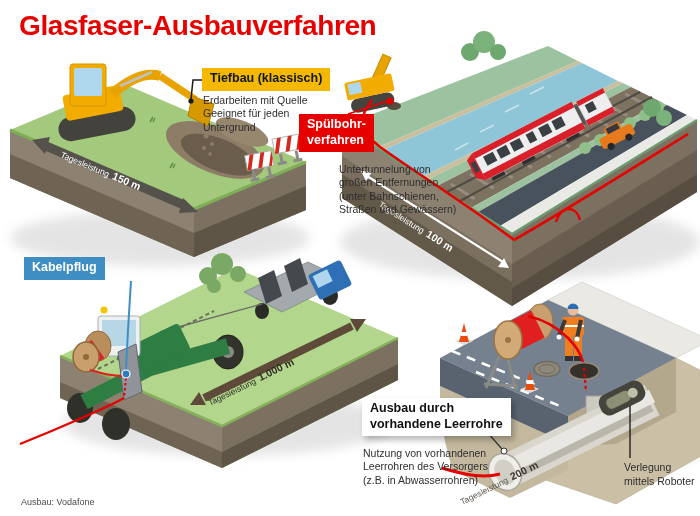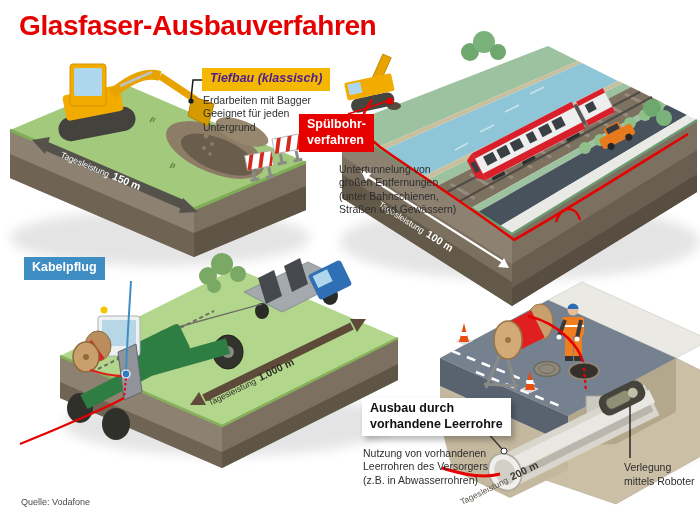--- a/index.html
+++ b/index.html
@@ -2,21 +2,21 @@
 <html><head>
 <meta charset="utf-8">
 <style>
   html,body{margin:0;padding:0;background:#fff;}
   .canvas{position:relative;width:700px;height:516px;background:#ffffff;overflow:hidden;
           font-family:"Liberation Sans",sans-serif;}
   .art{position:absolute;left:0;top:0;z-index:1;}
   .overlay-item{position:absolute;z-index:2;}
   .page-title{left:19px;top:10px;font-size:28px;font-weight:bold;color:#E60000;letter-spacing:-0.4px;}
   .chip{font-weight:bold;font-size:12.5px;line-height:1.25;padding:3px 8px 4px;white-space:pre-line;}
-  .chip-tiefbau{left:202px;top:68px;background:#F5B800;color:#4c1d95;font-style:italic;}
+  .chip-tiefbau{left:202px;top:68px;background:#F5B800;color:#0f172a;}
   .chip-spuelbohr{left:299px;top:114px;background:#E60000;color:#ffffff;}
   .chip-kabelpflug{left:24px;top:257px;background:#3E8EC4;color:#ffffff;}
   .chip-leerrohre{left:362px;top:398px;background:#ffffff;color:#111111;box-shadow:3px 4px 6px rgba(0,0,0,.28);}
   .desc{font-size:10.5px;color:#2e2e2e;line-height:1.28;white-space:pre-line;}
   .desc-1{left:203px;top:94px;}
   .desc-2{left:299px;top:163px;margin-left:40px;}
   .desc-3{left:25px;top:288px;}
   .desc-4{left:363px;top:447px;}
   .robot-note{left:624px;top:461px;font-size:10.5px;color:#2e2e2e;line-height:1.3;white-space:pre-line;}
   .source-note{left:21px;top:497px;font-size:9px;color:#4a4a4a;}
@@ -390,21 +390,21 @@
       <circle cx="504" cy="451" r="3" fill="#ffffff" stroke="#333333"></circle>
     </g>
     <line x1="630" y1="406" x2="630" y2="458" stroke="#111111" stroke-width="1.3"></line>
     <text x="462" y="505" transform="rotate(-26 462 505)" fill="#3a352e"><tspan class="mlabel" fill="#5a544c">Tagesleistung</tspan><tspan class="mval" dx="4">200 m</tspan></text>
   </g>
 </svg>
 
 <div class="overlay-item page-title">Glasfaser-Ausbauverfahren</div>
 
 <div class="overlay-item chip chip-tiefbau">Tiefbau (klassisch)</div>
-<div class="overlay-item desc desc-1">Erdarbeiten mit Bagger
+<div class="overlay-item desc desc-1">Erdarbeiten mit Quelle
 Geeignet für jeden
 Untergrund</div>
 
 <div class="overlay-item chip chip-spuelbohr">Spülbohr-
 verfahren</div>
 <div class="overlay-item desc desc-2">Untertunnelung von
 großen Entfernungen
 (unter Bahnschienen,
 Straßen und Gewässern)</div>
 
@@ -412,15 +412,15 @@
 
 <div class="overlay-item chip chip-leerrohre">Ausbau durch
 vorhandene Leerrohre</div>
 <div class="overlay-item desc desc-4">Nutzung von vorhandenen
 Leerrohren des Versorgers
 (z.B. in Abwasserrohren)</div>
 
 <div class="overlay-item robot-note">Verlegung
 mittels Roboter</div>
 
-<div class="overlay-item source-note">Quelle: Vodafone</div>
+<div class="overlay-item source-note">Ausbau: Vodafone</div>
 
 </div>
 
 </body></html>

